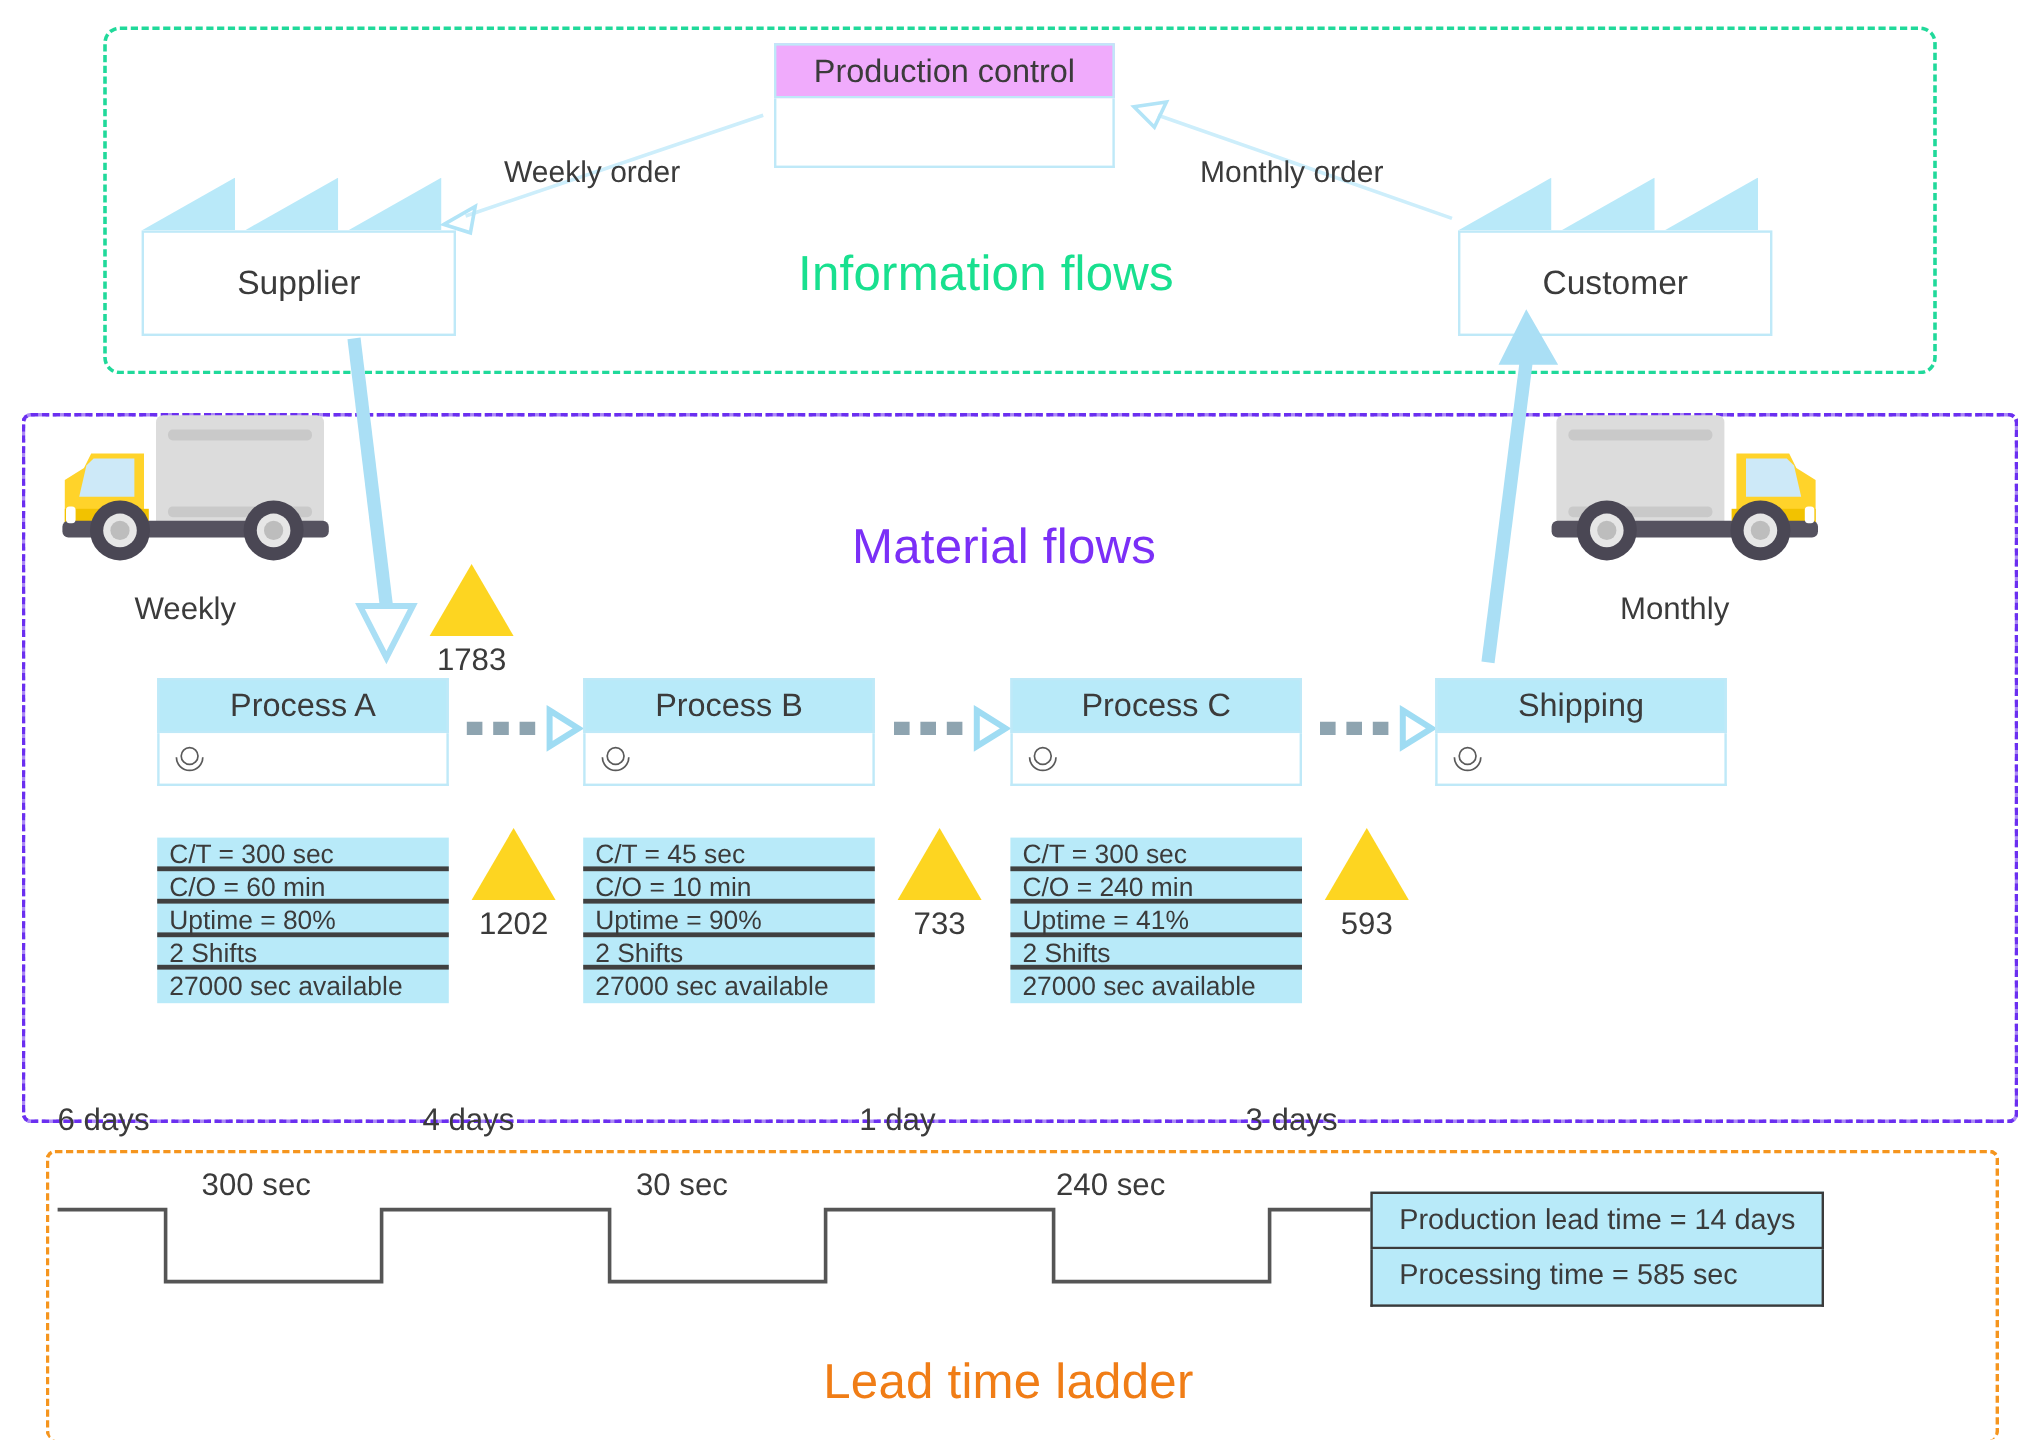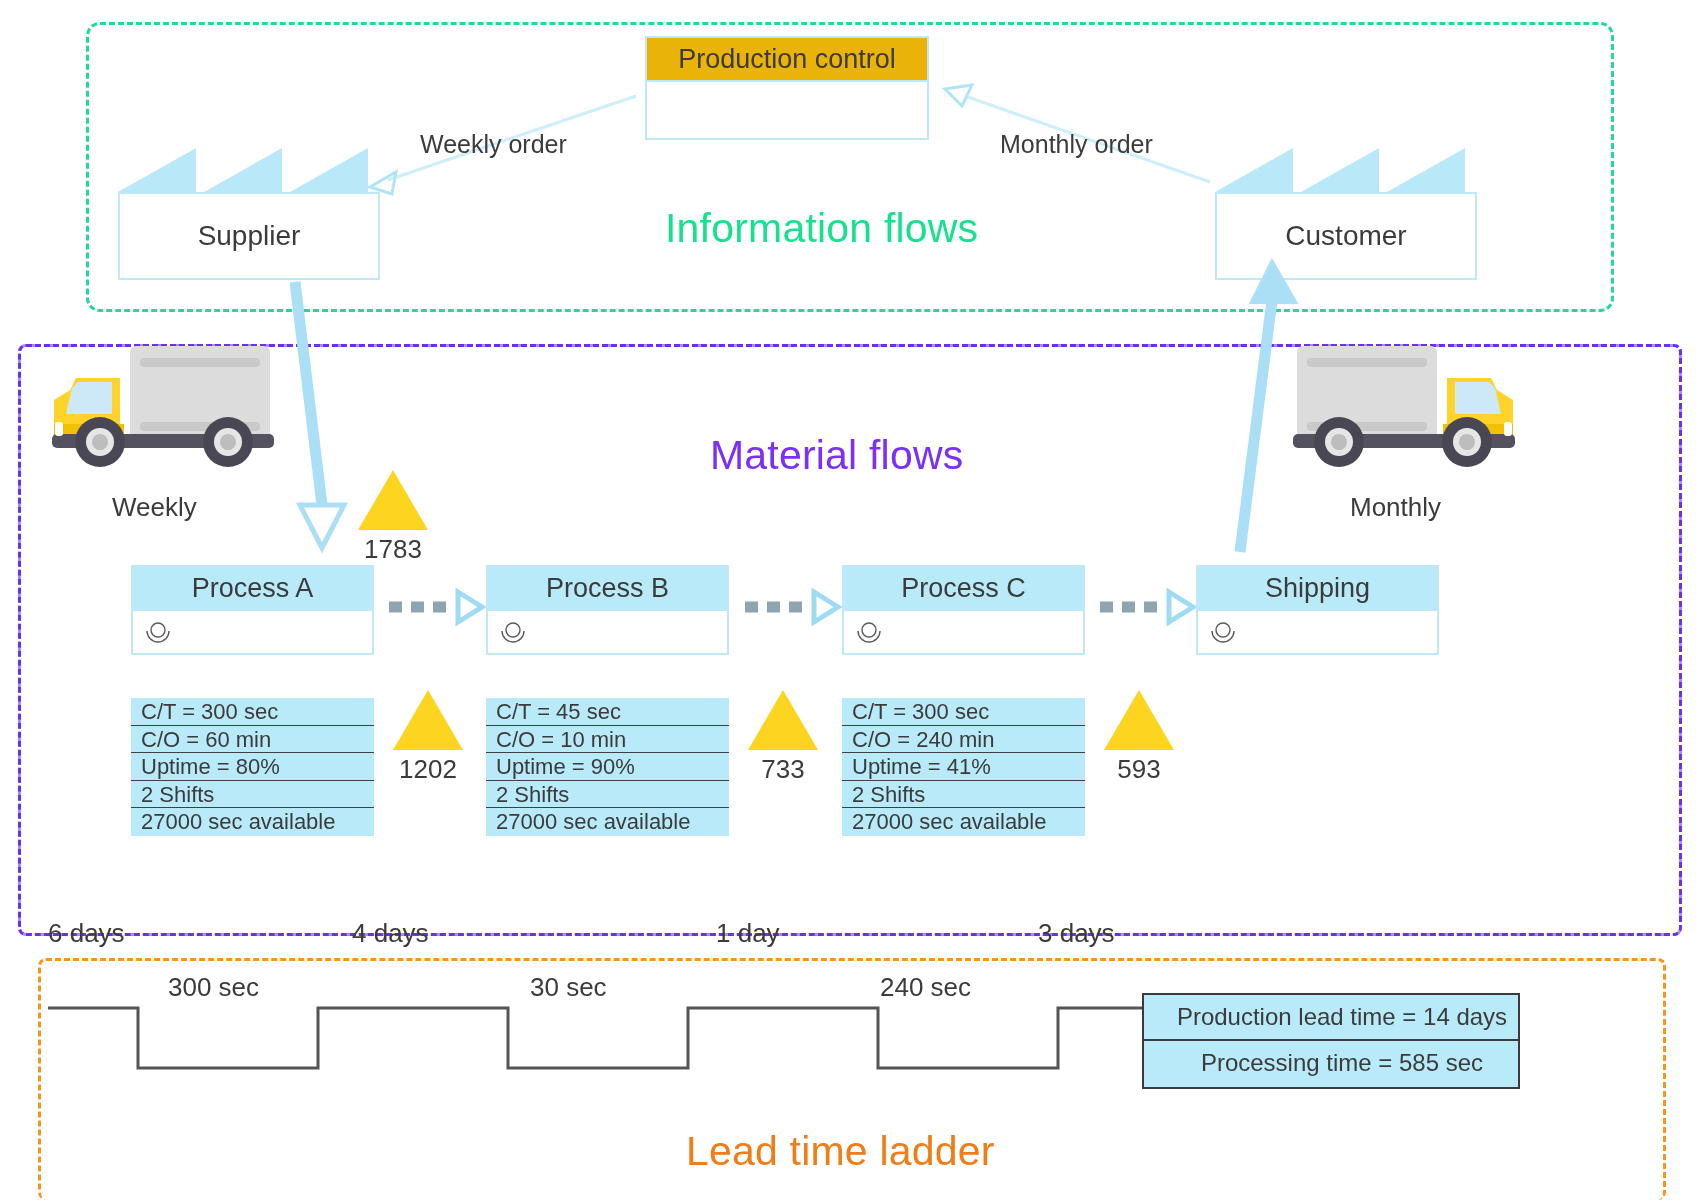--- a/index.html
+++ b/index.html
@@ -44,21 +44,21 @@
   }
   .tooth{position:absolute;top:0;width:78px;height:44px;background:#b9e9f9;
          clip-path:polygon(0 100%,100% 0,100% 100%);}
 
   #supplier{left:118px;top:148px;}
   #customer{left:1215px;top:148px;padding-left:44px;}
 
   
   #prodctrl{left:645px;top:36px;width:284px;height:104px;}
   #prodctrl .pc-head{
-    height:46px;background:#eab308;border:2px solid #bfe9f8;box-sizing:border-box;
+    height:46px;background:#f0abfc;border:2px solid #bfe9f8;box-sizing:border-box;
     display:flex;align-items:center;justify-content:center;font-size:27px;color:#3b3b3b;
   }
   #prodctrl .pc-body{
     height:58px;background:#ffffff;border:2px solid #bfe9f8;border-top:none;box-sizing:border-box;
   }
 
   .order-label{font-size:25px;color:#3b3b3b;white-space:nowrap;}
   #weekly-order-label{left:420px;top:130px;}
   #monthly-order-label{left:1000px;top:130px;}
 
@@ -84,21 +84,21 @@
 
   #process-a{left:131px;top:565px;}
   #process-b{left:486px;top:565px;}
   #process-c{left:842px;top:565px;}
   #shipping{left:1196px;top:565px;}
 
   
   .databox{position:absolute;width:243px;background:#b8eaf9;}
   .databox .row{
     height:27.6px;line-height:27.6px;font-size:22px;color:#3b3b3b;
-    padding-left:10px;border-bottom:1px solid #404040;box-sizing:border-box;
+    padding-left:10px;border-bottom:4px solid #404040;box-sizing:border-box;
     white-space:nowrap;
   }
   .databox .row:last-child{border-bottom:none;}
   #data-a{left:131px;top:698px;}
   #data-b{left:486px;top:698px;}
   #data-c{left:842px;top:698px;}
 
   
   .inv{position:absolute;}
   .inv .tri{
@@ -108,21 +108,21 @@
   .inv .val{font-size:26px;color:#3b3b3b;text-align:center;margin-top:4px;white-space:nowrap;}
   #inv-0{left:358px;top:470px;}
   #inv-1{left:393px;top:690px;}
   #inv-2{left:748px;top:690px;}
   #inv-3{left:1104px;top:690px;}
 
   
   #ladder{position:absolute;left:38px;top:958px;width:1628px;height:160px;}
   .lad-label{position:absolute;font-size:26px;color:#3b3b3b;white-space:nowrap;}
 
-  #summary{position:absolute;left:1142px;top:993px;width:378px;text-align:center;}
+  #summary{position:absolute;left:1142px;top:993px;width:378px;}
   #summary .s-row{
     background:#b8eaf9;border:2px solid #3b3b3b;box-sizing:border-box;
     height:48px;line-height:44px;font-size:24px;color:#3b3b3b;
     padding-left:22px;white-space:nowrap;
   }
   #summary .s-row + .s-row{border-top:none;}
 
   svg{overflow:visible;}
 </style>
 </head>

